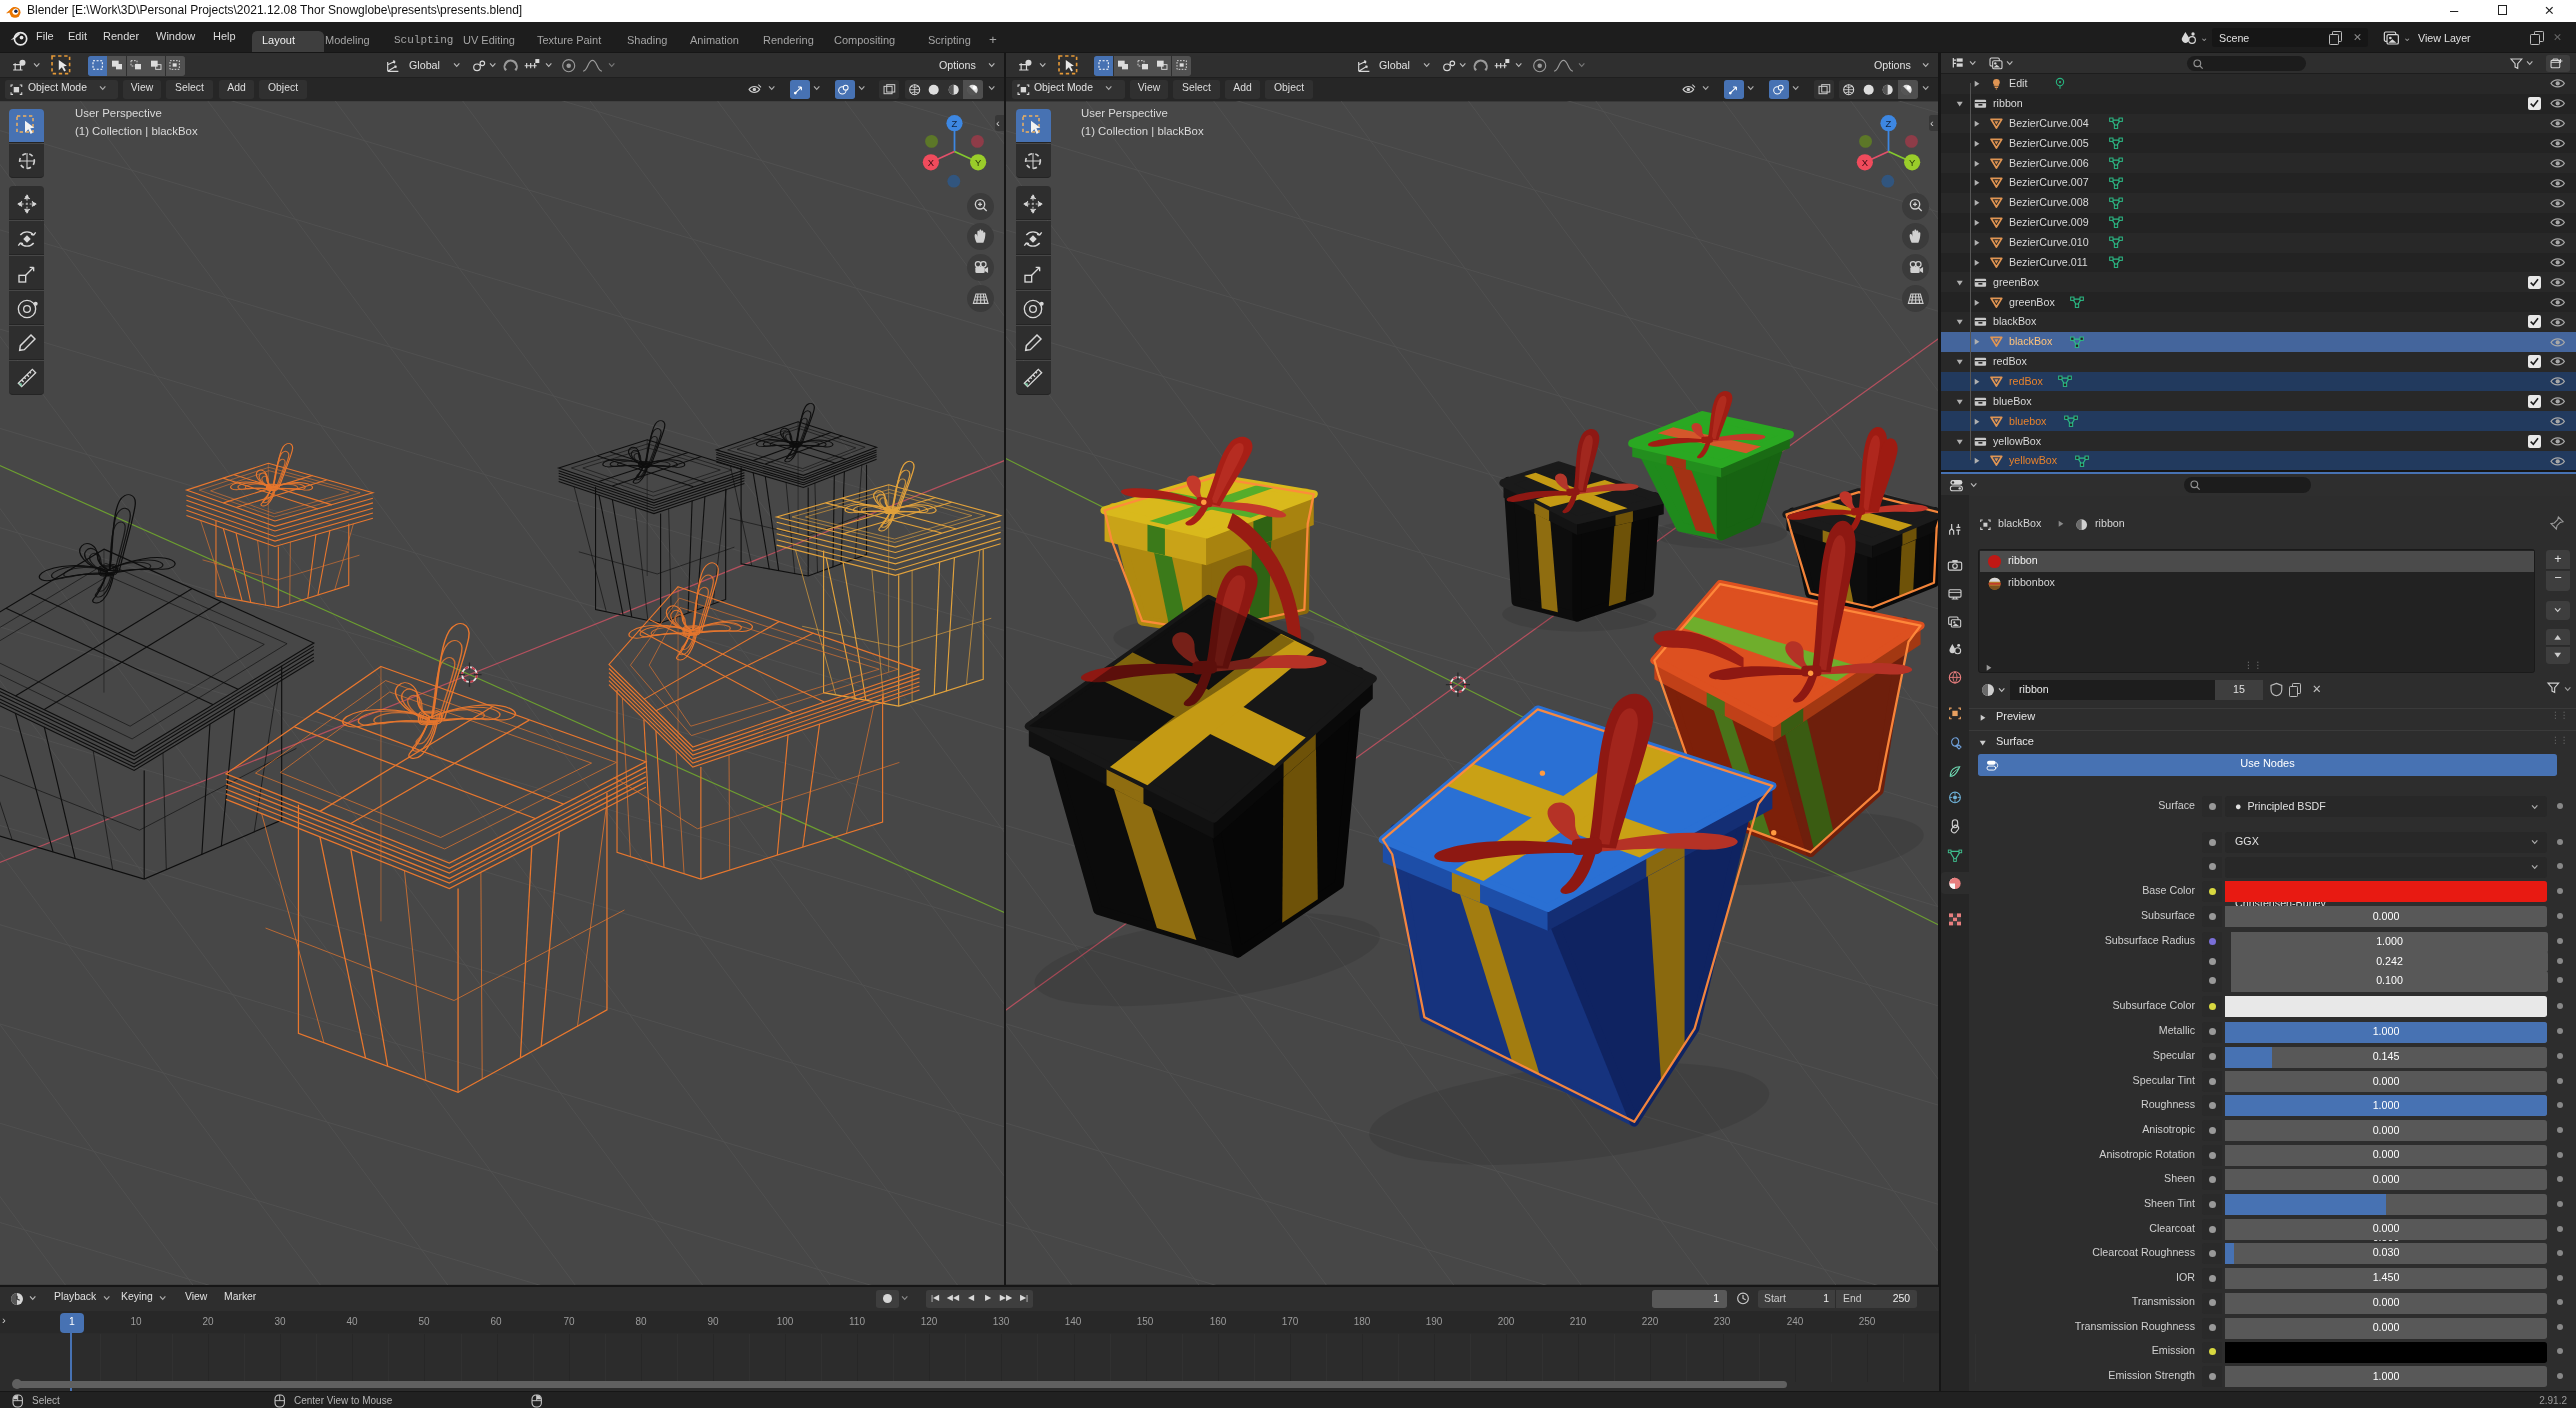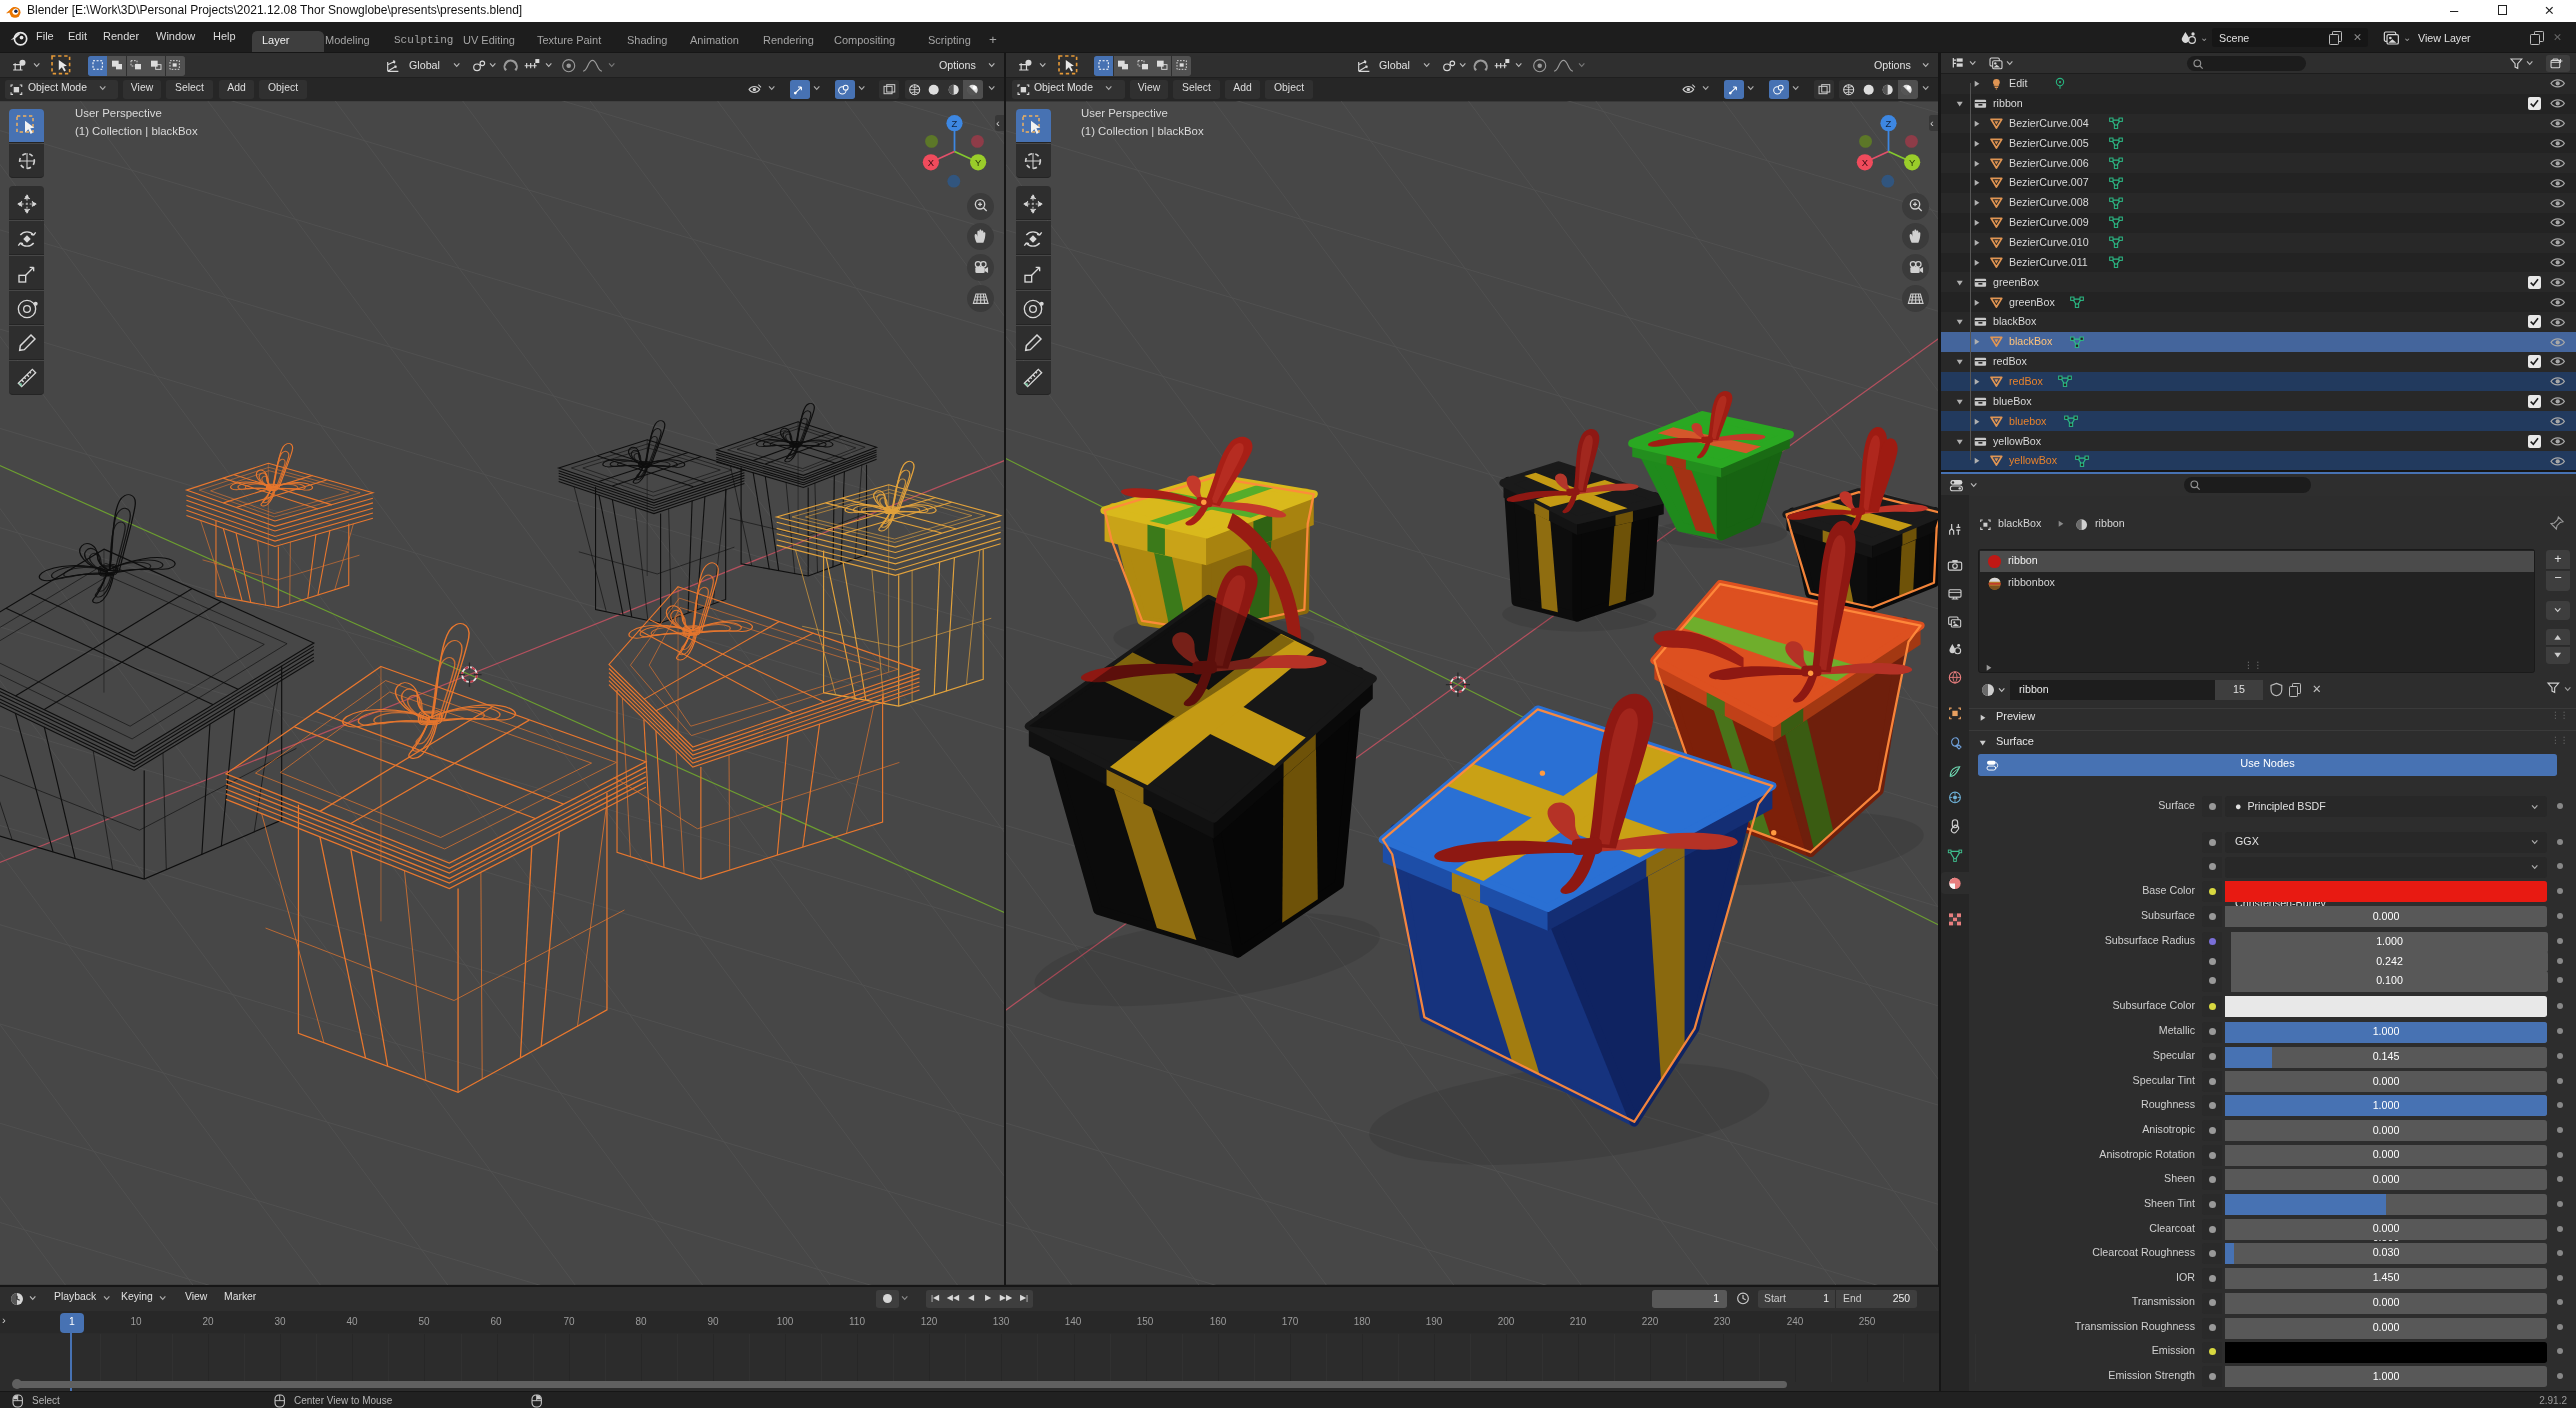--- a/index.html
+++ b/index.html
@@ -23,21 +23,21 @@
 <circle cx="15" cy="14" r="8" fill="none" stroke="#e8e8e8" stroke-width="2.2"></circle>
 <circle cx="16.3" cy="12.4" r="2.4" fill="#e8e8e8"></circle>
 <path d="M2 16 L11 8 L15 7.4 L8 13.6 Z" fill="#e8e8e8"></path>
 </svg>
 <div style="position:absolute;left:36px;top:30px;font-size:11px;color:#dcdcdc;font-weight:400;white-space:nowrap;">File</div>
 <div style="position:absolute;left:68px;top:30px;font-size:11px;color:#dcdcdc;font-weight:400;white-space:nowrap;">Edit</div>
 <div style="position:absolute;left:103px;top:30px;font-size:11px;color:#dcdcdc;font-weight:400;white-space:nowrap;">Render</div>
 <div style="position:absolute;left:156px;top:30px;font-size:11px;color:#dcdcdc;font-weight:400;white-space:nowrap;">Window</div>
 <div style="position:absolute;left:213px;top:30px;font-size:11px;color:#dcdcdc;font-weight:400;white-space:nowrap;">Help</div>
 <div style="left:252px;top:31px;width:72px;height:22px;background:#3e3e3e;border-radius:5.4px 5.4px 0 0;"></div>
-<div style="position:absolute;left:262px;top:34px;font-size:11px;color:#f0f0f0;font-weight:400;white-space:nowrap;">Layer</div>
+<div style="position:absolute;left:262px;top:34px;font-size:11px;color:#f0f0f0;font-weight:400;white-space:nowrap;">Layout</div>
 <div style="position:absolute;left:325px;top:34px;font-size:11px;color:#a5a5a5;font-weight:400;white-space:nowrap;">Modeling</div>
 <div style="position:absolute;left:394px;top:34px;font-size:11px;color:#a5a5a5;font-weight:400;white-space:nowrap;font-family:Liberation Mono, monospace;">Sculpting</div>
 <div style="position:absolute;left:463px;top:34px;font-size:11px;color:#a5a5a5;font-weight:400;white-space:nowrap;">UV Editing</div>
 <div style="position:absolute;left:537px;top:34px;font-size:11px;color:#a5a5a5;font-weight:400;white-space:nowrap;">Texture Paint</div>
 <div style="position:absolute;left:627px;top:34px;font-size:11px;color:#a5a5a5;font-weight:400;white-space:nowrap;">Shading</div>
 <div style="position:absolute;left:690px;top:34px;font-size:11px;color:#a5a5a5;font-weight:400;white-space:nowrap;">Animation</div>
 <div style="position:absolute;left:763px;top:34px;font-size:11px;color:#a5a5a5;font-weight:400;white-space:nowrap;">Rendering</div>
 <div style="position:absolute;left:834px;top:34px;font-size:11px;color:#a5a5a5;font-weight:400;white-space:nowrap;">Compositing</div>
 <div style="position:absolute;left:928px;top:34px;font-size:11px;color:#a5a5a5;font-weight:400;white-space:nowrap;">Scripting</div>
 <div style="position:absolute;left:989px;top:32px;font-size:13.4px;color:#a5a5a5;font-weight:400;white-space:nowrap;">+</div>

